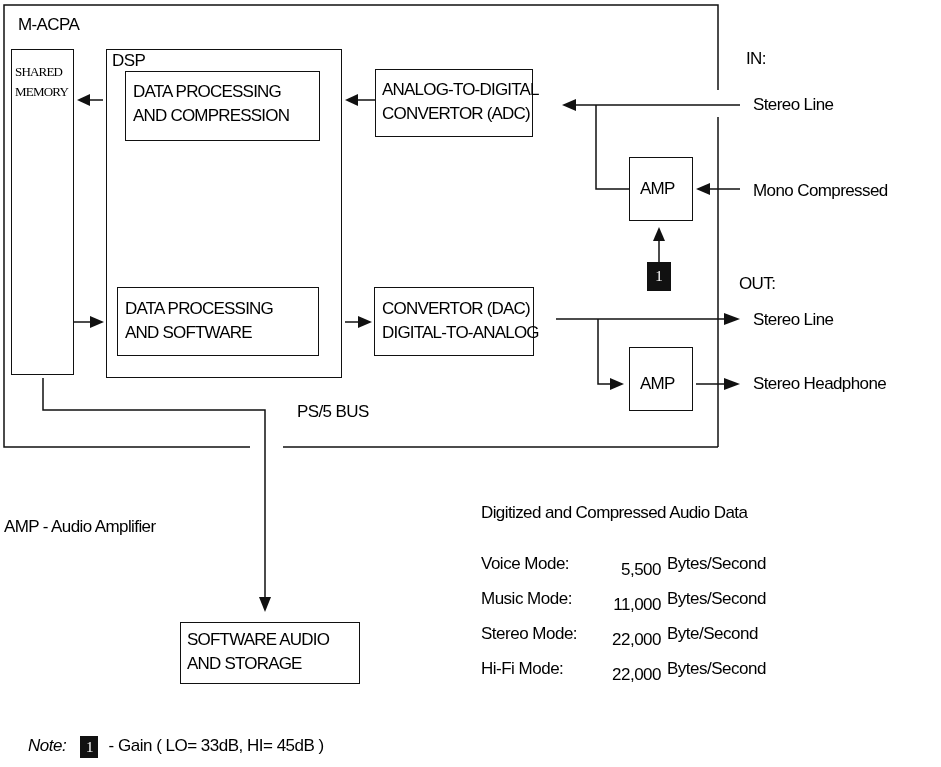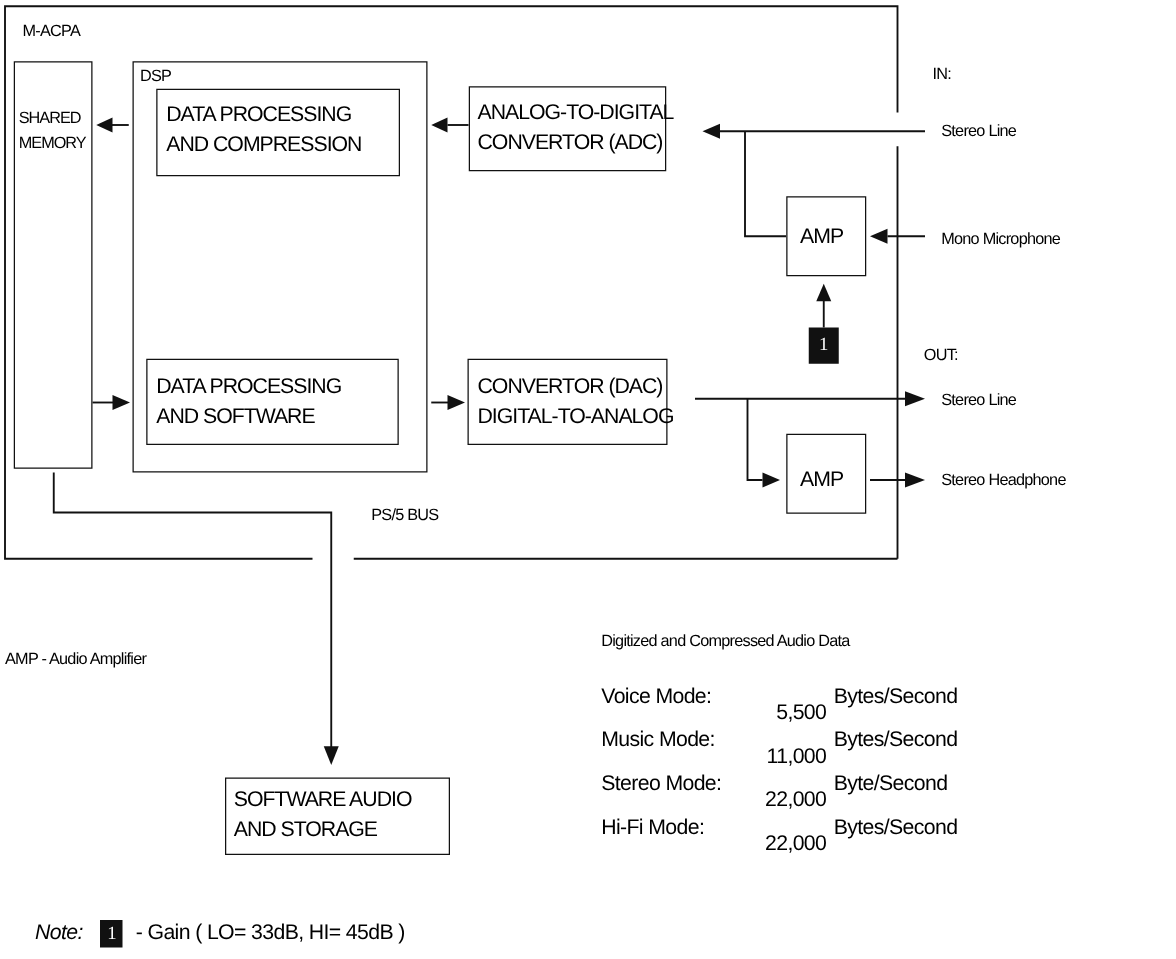--- a/index.html
+++ b/index.html
@@ -1,26 +1,26 @@
 <!DOCTYPE html>
 <html><head>
 <meta charset="utf-8">
 <style>
   html, body { margin: 0; padding: 0; background: #ffffff; }
   body { width: 941px; height: 767px; position: relative; overflow: hidden;
          font-family: "Liberation Sans", sans-serif; color: #000; }
   svg { position: absolute; left: 0; top: 0; }
-  .lbl { position: absolute; font-size: 13px; letter-spacing: -0.6px; white-space: nowrap; line-height: 22px; }
+  .lbl { position: absolute; font-size: 17px; letter-spacing: -0.6px; white-space: nowrap; line-height: 22px; }
   .box { position: absolute; border: 1.5px solid #111; box-sizing: border-box; background: #fff; }
   .boxtext { position: absolute; font-size: 17px; letter-spacing: -0.8px; line-height: 24px; white-space: nowrap; }
   .small { font-size: 13px; letter-spacing: -0.8px; line-height: 20px; }
   .badge { position: absolute; background: #111; color: #fff; font-family: "Liberation Serif", serif;
            font-size: 15px; text-align: center; line-height: 22px; }
   .modes { position: absolute; font-size: 17px; letter-spacing: -0.5px; line-height: 22px; }
-  .modes .row { display: flex; white-space: nowrap; }
+  .modes .row { display: flex; white-space: nowrap; align-items: center; }
   .modes .mname { display: inline-block; width: 118px; }
   .modes .mval { display: inline-block; width: 62px; text-align: right; margin-right: 6px; margin-top: 13px; }
   .note { position: absolute; font-size: 17px; letter-spacing: -0.5px; white-space: nowrap; line-height: 24px; }
   .note i { font-style: italic; }
 </style>
 </head>
 <body>
 
 <svg width="941" height="767">
   <g stroke="#111" stroke-width="1.5" fill="none">
@@ -64,21 +64,21 @@
     <polygon points="740,319 724,313 724,325"></polygon>
     <polygon points="624,384 610,378 610,390"></polygon>
     <polygon points="740,384 724,378 724,390"></polygon>
     <polygon points="265,612 259,597 271,597"></polygon>
   </g>
 </svg>
 
 <div class="lbl" style="left:18px;top:14px;">M-ACPA</div>
 
 <div class="box" style="left:11px;top:49px;width:63px;height:326px;"></div>
-<div class="boxtext small" style="left:15px;top:84px;">
+<div class="boxtext small" style="left:15px;top:62px;font-family:Liberation Serif, serif;">
   <div>SHARED</div>
   <div>MEMORY</div>
 </div>
 
 <div class="box" style="left:106px;top:49px;width:236px;height:329px;"></div>
 <div class="lbl" style="left:112px;top:50px;">DSP</div>
 
 <div class="box" style="left:125px;top:71px;width:195px;height:70px;"></div>
 <div class="boxtext" style="left:133px;top:80px;">
   <div>DATA PROCESSING</div>
@@ -106,21 +106,21 @@
 <div class="box" style="left:629px;top:157px;width:64px;height:64px;"></div>
 <div class="boxtext" style="left:640px;top:177px;">AMP</div>
 
 <div class="badge" style="left:647px;top:262px;width:24px;height:29px;line-height:29px;">1</div>
 
 <div class="box" style="left:629px;top:347px;width:64px;height:64px;"></div>
 <div class="boxtext" style="left:640px;top:372px;">AMP</div>
 
 <div class="lbl" style="left:746px;top:48px;">IN:</div>
 <div class="lbl" style="left:753px;top:94px;">Stereo Line</div>
-<div class="lbl" style="left:753px;top:180px;">Mono Microphone</div>
+<div class="lbl" style="left:753px;top:180px;">Mono Compressed</div>
 
 <div class="lbl" style="left:739px;top:273px;">OUT:</div>
 <div class="lbl" style="left:753px;top:309px;">Stereo Line</div>
 <div class="lbl" style="left:753px;top:373px;">Stereo Headphone</div>
 
 <div class="lbl" style="left:297px;top:401px;">PS/5 BUS</div>
 
 <div class="lbl" style="left:4px;top:516px;">AMP - Audio Amplifier</div>
 
 <div class="box" style="left:180px;top:622px;width:180px;height:62px;"></div>

